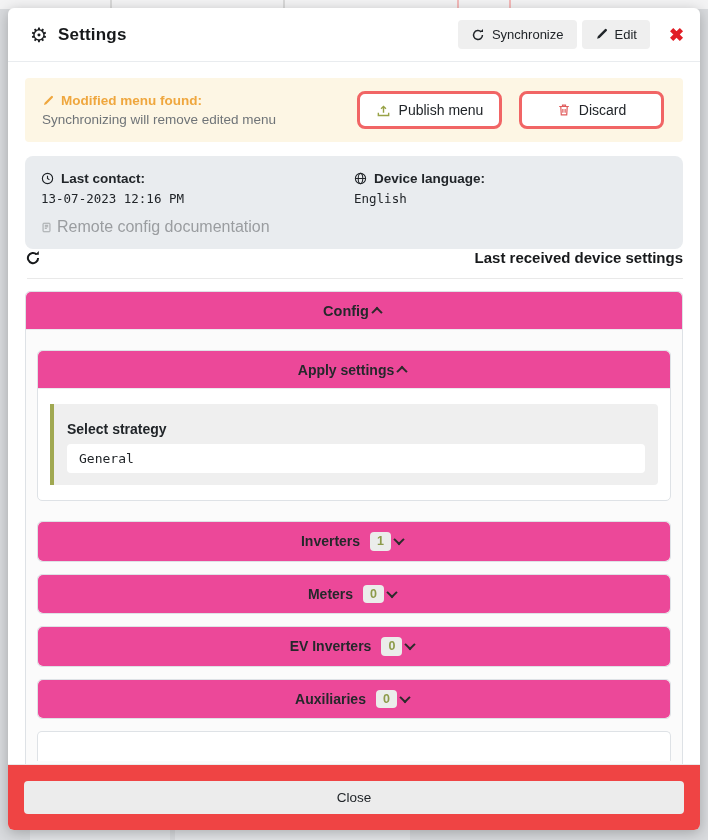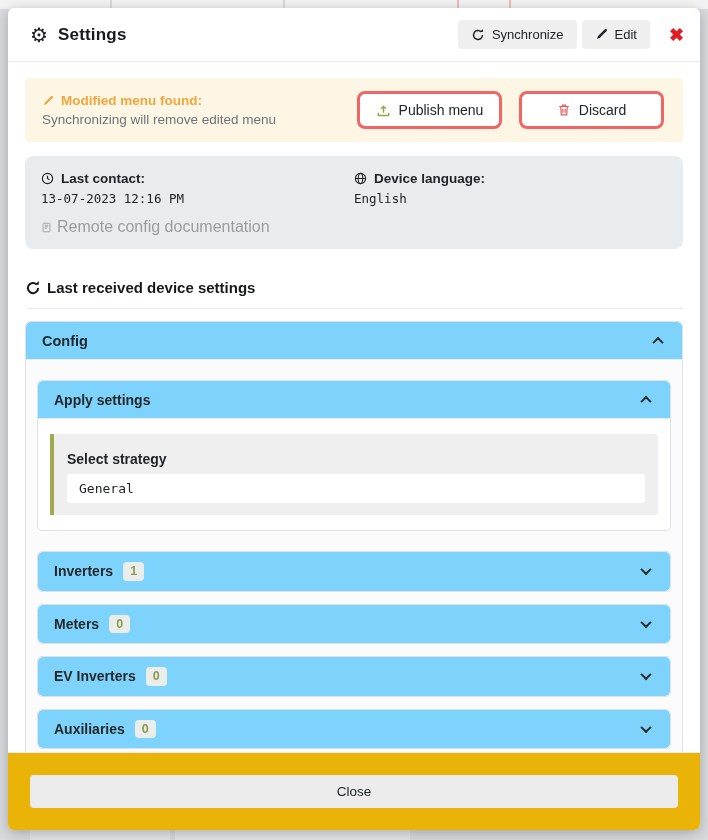--- a/index.html
+++ b/index.html
@@ -40,46 +40,46 @@
   .publish-ic { color:#98a246; display:inline-flex; }
   .discard-ic { color:#e05c5c; display:inline-flex; }
 
   
   .info-box { background:#e9ecef; border-radius:8px; margin-top:14px; padding:15px 16px 13px; display:grid; grid-template-columns:1fr 1fr; }
   .info-label { display:flex; align-items:center; gap:7px; font-weight:bold; font-size:13.5px; color:#212529; }
   .info-value { font-size:12.5px; color:#212529; margin:5px 0 0 0; }
   .doc-link { display:flex; align-items:center; gap:5px; color:#9a9da0; font-size:16px; margin-top:12px; cursor:pointer; }
 
   
-  .section-head { display:flex; align-items:center; gap:6px; margin-top:30px; font-size:15px; font-weight:bold; color:#17191b; }
+  .section-head { display:flex; align-items:center; gap:6px; font-size:15px; font-weight:bold; color:#17191b;justify-content:space-between; }
   .section-hr { border:none; border-top:1px solid #e9e9e9; margin:12px 0 0 2px; }
 
   
   .card { border:1px solid #dee2e6; border-radius:5px; background:#fff; }
   .config-card { margin-top:12px; }
-  .acc-header { display:flex; align-items:center; justify-content:space-between; padding:10px 16px; min-height:38px; cursor:pointer; background:#7dd3fc; border-radius:5px; }
+  .acc-header { display:flex; align-items:center; justify-content:center; padding:10px 16px; min-height:38px; cursor:pointer; background:#ec4899; border-radius:5px; }
   .acc-header.open { border-bottom:1px solid #e9ecef; border-radius:5px 5px 0 0; }
   .acc-title { font-size:14.5px; font-weight:bold; color:#25282b; display:flex; align-items:center; gap:10px; }
   .config-body { background:#fbfbfb; padding:20px 11px 12px; border-radius:0 0 5px 5px; }
   .apply-card { margin-bottom:20px; }
   .apply-body { padding:15px 12px; }
   .strategy-panel { background:#efefef; border-left:4px solid #a0a851; border-radius:0 4px 4px 0; padding:17px 13px 12px; }
   .strategy-label { font-size:14px; font-weight:bold; color:#212529; margin-bottom:7px; }
   .strategy-value { background:#fff; border-radius:4px; padding:7px 12px; font-size:13px; color:#212529; cursor:pointer; }
   .acc-item { margin-bottom:12px; }
   .badge { background:#ebedeb; color:#8d9b4a; border-radius:4px; font-size:12.5px; font-weight:bold; padding:3px 7px; line-height:1; }
   .partial-card { height:30px; border-radius:5px 5px 0 0; border-bottom:none; }
 
   .chev-box { width:16px; height:16px; display:flex; align-items:center; justify-content:center; }
   .chevron { display:inline-block; width:8px; height:8px; border-right:2px solid #2b2b2b; border-bottom:2px solid #2b2b2b; }
   .chev-up { transform:rotate(-135deg) translate(-1px,-1px); }
   .chev-down { transform:rotate(45deg) translate(-1px,-1px); }
 
   
-  .modal-footer { flex:none; border-top:1px solid #eaeaea; padding:22px; background:#eab308; }
+  .modal-footer { flex:none; border-top:1px solid #eaeaea; padding:16px; background:#ef4444; }
   .close-btn { width:100%; height:33px; background:#ececec; border:none; border-radius:4px; font-size:13.5px;
                color:#212529; font-family:inherit; cursor:pointer; }
 
   svg { display:block; }
 </style>
 </head>
 <body>
 
 <div class="backdrop-top">
   <div class="bd-line bd-gray" style="left:110px"></div>

